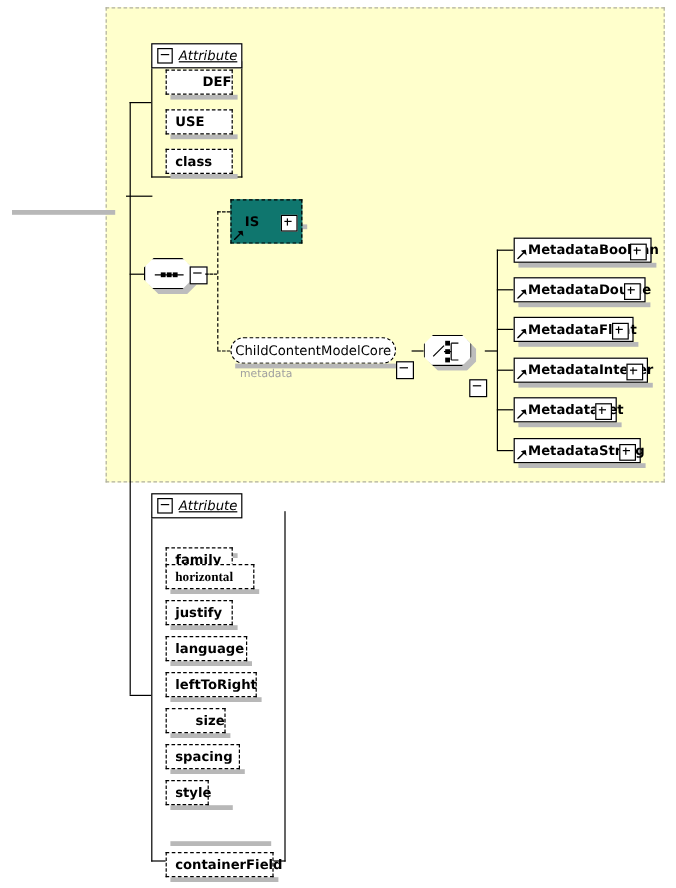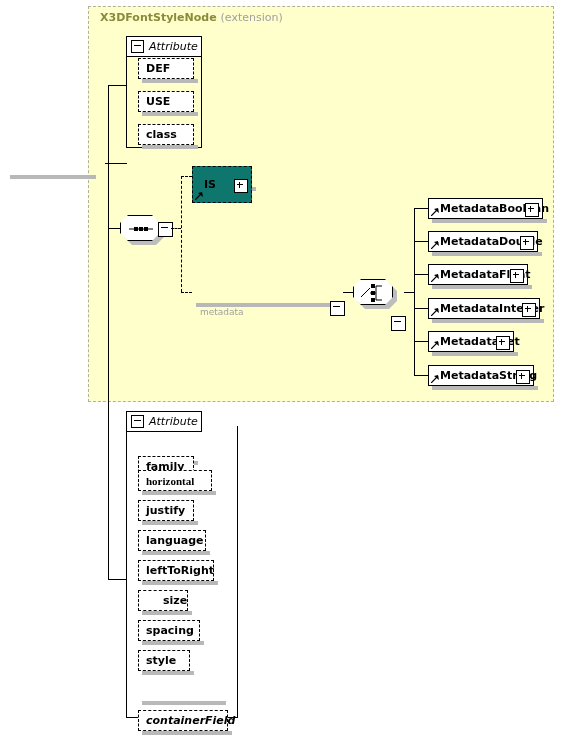--- a/index.html
+++ b/index.html
@@ -76,20 +76,21 @@
     box-sizing: border-box;
     background: #ffffff;
     border: 1px solid #000000;
     height: 21px;
     display: flex;
     align-items: center;
     padding-left: 4px;
     font-size: 11px;
     font-style: italic;
     color: #000000;
+    text-decoration: underline;
   }
   .attr-tab .label { margin-left: 5px; }
 
   
   .tog {
     width: 11px;
     height: 11px;
     border: 1px solid #000000;
     background: #ffffff;
     position: relative;
@@ -277,45 +278,41 @@
     position: absolute;
     background: #b8b8b8;
   }
 </style>
 </head>
 <body>
 
 <div id="diagram">
 
   <div class="ext-region"></div>
-  <div class="ext-title">
-    <span>X3DFontStyleNode</span>
-    <span class="paren">(extension)</span>
-  </div>
 
   <div class="sh-h" style="left:10px; top:175px; width:86px; height:4px;"></div>
 
   <div class="ln h" style="left:105px; top:163px; width:22px;"></div>
 
   <div class="ln v" style="left:108px; top:85px; height:494px;"></div>
 
   <div class="ln h" style="left:108px; top:85px; width:18px;"></div>
 
   <div class="ln h" style="left:108px; top:228px; width:14px;"></div>
 
   <div class="ln h" style="left:108px; top:579px; width:18px;"></div>
 
   <div class="attr-box" style="left:126px; top:51px; width:76px; height:97px;"></div>
   <div class="attr-tab" style="left:126px; top:36px; width:76px;">
     <span class="tog"></span>
     <span class="label">Attribute</span>
   </div>
 
   <div class="sh-h" style="left:142px; top:79px; width:56px; height:4px;"></div>
-  <div class="attr-leaf" style="left:138px; top:58px; width:56px;">
+  <div class="attr-leaf" style="left:138px; top:58px; width:56px;justify-content:flex-end;">
     <span>DEF</span>
   </div>
 
   <div class="sh-h" style="left:142px; top:112px; width:56px; height:4px;"></div>
   <div class="attr-leaf" style="left:138px; top:91px; width:56px;">
     <span>USE</span>
   </div>
 
   <div class="sh-h" style="left:142px; top:145px; width:56px; height:4px;"></div>
   <div class="attr-leaf" style="left:138px; top:124px; width:56px;">
@@ -342,20 +339,23 @@
   <div class="opt-node" style="left:192px; top:166px; width:60px;">
     <svg class="ref-arrow" viewBox="0 0 8 8">
       <line x1="0" y1="8" x2="7" y2="1" stroke="#000" stroke-width="1.2"></line>
       <polygon points="7,0 8,5 3,1" fill="#000"></polygon>
     </svg>
     <span>IS</span>
     <span class="in-tog plus"></span>
   </div>
 
   <div class="sh-h" style="left:196px; top:303px; width:138px; height:4px;"></div>
+  <div class="group-ref" style="left:192px; top:281px; width:138px;">
+    <span>ChildContentModelCore</span>
+  </div>
   <div class="tog" style="left:330px; top:286px; width:13px; height:13px;"></div>
   <div class="group-caption" style="left:200px; top:307px;">metadata</div>
 
   <div class="ln h" style="left:343px; top:292px; width:10px;"></div>
 
   <div class="compositor-shadow" style="left:357px; top:283px;"></div>
   <div class="compositor" style="left:353px; top:279px;">
     <svg width="40" height="26" viewBox="0 0 40 26">
       <line x1="7" y1="17" x2="16" y2="8" stroke="#000" stroke-width="1"></line>
       <line x1="16" y1="13" x2="22" y2="13" stroke="#000" stroke-width="1"></line>
@@ -474,24 +474,24 @@
   <div class="attr-leaf" style="left:138px; top:590px; width:50px;padding-left:24px;">
     <span>size</span>
   </div>
 
   <div class="sh-h" style="left:142px; top:641px; width:62px; height:4px;"></div>
   <div class="attr-leaf" style="left:138px; top:620px; width:62px;">
     <span>spacing</span>
   </div>
 
   <div class="sh-h" style="left:142px; top:671px; width:52px; height:4px;"></div>
-  <div class="attr-leaf" style="left:138px; top:650px; width:52px;">
+  <div class="attr-leaf" style="left:138px; top:650px; width:36px;">
     <span>style</span>
   </div>
 
   <div class="sh-h" style="left:142px; top:701px; width:84px; height:4px;"></div>
 
   <div class="sh-h" style="left:142px; top:731px; width:90px; height:4px;"></div>
-  <div class="attr-leaf" style="left:138px; top:710px; width:90px;font-style:italic;">
+  <div class="attr-leaf" style="left:138px; top:710px; width:90px;">
     <span>containerField</span>
   </div>
 
 </div>
 
 </body></html>

